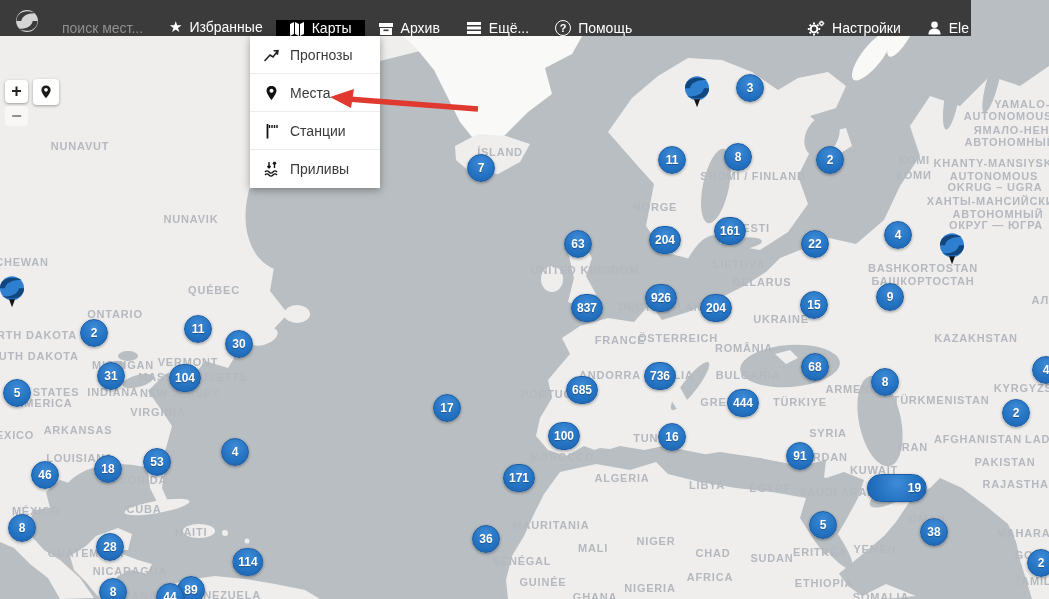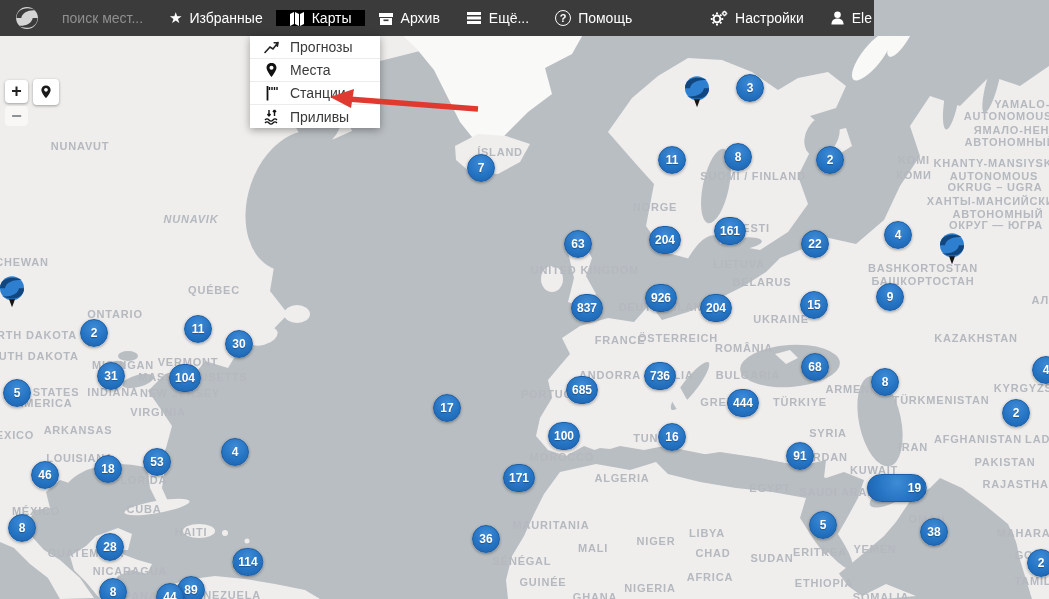--- a/index.html
+++ b/index.html
@@ -4,22 +4,22 @@
 <style>
   :root{
     --navbar-bg:#3b3b3b; --active-bg:#000; --marker-blue:#2473c2; --marker-border:#1c5ea6;
     --arrow-red:#e0392f; --ocean:#b9bec2; --land:#efeeec;
   }
   *{margin:0;padding:0;box-sizing:border-box;}
   html,body{width:1049px;height:599px;overflow:hidden;font-family:"Liberation Sans",sans-serif;}
   body{position:relative;background:var(--ocean);}
 
   
-  .navbar{position:absolute;top:0;left:0;width:874px;height:36px;background:var(--navbar-bg);
-    display:flex;align-items:center;z-index:50;color:#fff;font-size:14px;}
+  .navbar{position:absolute;top:0;left:0;width:971px;height:36px;background:var(--navbar-bg);
+    display:flex;align-items:flex-end;z-index:50;color:#fff;font-size:14px;}
   .nav-item{display:flex;align-items:center;gap:7px;padding:0 13px;white-space:nowrap;cursor:pointer;}
   .nav-item.active{background:var(--active-bg);}
   .logo-box{display:flex;align-items:center;padding:0 6px 0 8px;}
   .search-box{display:flex;align-items:center;color:#8f8f8f;padding:0 10px;width:104px;}
   .spacer{flex:1;}
   .nav-icon{display:inline-flex;align-items:center;justify-content:center;}
   .help-circle{width:16px;height:16px;border:1.6px solid #fff;border-radius:50%;
     display:inline-flex;align-items:center;justify-content:center;font-size:11px;font-weight:bold;}
   .user-item{padding-right:2px;}
 
@@ -42,21 +42,21 @@
   .ctrl{position:absolute;z-index:30;background:#fff;border-radius:4px;box-shadow:0 1px 3px rgba(0,0,0,.35);
     display:flex;align-items:center;justify-content:center;cursor:pointer;color:#222;}
   #zoom-in{left:5px;top:44px;width:23px;height:23px;font-size:18px;font-weight:bold;}
   #zoom-out{left:5px;top:70px;width:23px;height:20px;font-size:18px;font-weight:bold;
     background:rgba(255,255,255,.55);color:#8d9094;box-shadow:none;}
   #locate-btn{left:33px;top:43px;width:26px;height:26px;}
 
   
   .dropdown{position:absolute;left:250px;top:36px;width:130px;background:#fff;z-index:55;
     box-shadow:0 2px 8px rgba(0,0,0,.35);}
-  .dd-item{display:flex;align-items:center;gap:10px;height:23px;padding:0 13px;font-size:14px;
+  .dd-item{display:flex;align-items:center;gap:10px;height:38px;padding:0 13px;font-size:14px;
     color:#3a3a3a;border-bottom:1px solid #ececec;cursor:pointer;background:#fff;}
   .dd-item:last-child{border-bottom:none;}
   .dd-icon{width:17px;display:inline-flex;justify-content:center;}
 
   
   #annotation{position:absolute;top:0;left:0;z-index:60;pointer-events:none;}
 </style>
 </head>
 <body>
 
@@ -126,21 +126,21 @@
     <span class="nav-icon">
       <svg width="14" height="16" viewBox="0 0 16 16">
           <path d="M8,0.5 C4.9,0.5 2.7,2.7 2.7,5.6 C2.7,9 8,15 8,15 C8,15 13.3,9 13.3,5.6 C13.3,2.7 11.1,0.5 8,0.5 Z M8,7.6 C6.8,7.6 5.9,6.7 5.9,5.5 C5.9,4.3 6.8,3.4 8,3.4 C9.2,3.4 10.1,4.3 10.1,5.5 C10.1,6.7 9.2,7.6 8,7.6 Z" fill="#1a1a1a"></path>
         </svg>
     </span>
   </div>
 </div>
 
 <div id="map-layer">
     <div class="map-label" style="left: 80px; top: 146px;">NUNAVUT</div>
-    <div class="map-label" style="left: 191px; top: 219px; font-style: italic;">NUNAVIK</div>
+    <div class="map-label" style="left: 191px; top: 219px;">NUNAVIK</div>
     <div class="map-label" style="left: 198px; top: 290px; margin-left: 16px;">QUÉBEC</div>
     <div class="map-label" style="left: 115px; top: 314px;">ONTARIO</div>
     <div class="map-label" style="left: 22px; top: 262px;">CHEWAN</div>
     <div class="map-label" style="left: 28px; top: 335px;">NORTH DAKOTA</div>
     <div class="map-label" style="left: 30px; top: 356px;">SOUTH DAKOTA</div>
     <div class="map-label" style="left: 123px; top: 365px;">MICHIGAN</div>
     <div class="map-label" style="left: 188px; top: 362px;">VERMONT</div>
     <div class="map-label" style="left: 193px; top: 377px;">MASSACHUSETTS</div>
     <div class="map-label" style="left: 113px; top: 392px;">INDIANA</div>
     <div class="map-label" style="left: 180px; top: 393px;">NEW JERSEY</div>
@@ -173,21 +173,21 @@
     <div class="map-label" style="left: 610px; top: 375px;">ANDORRA</div>
     <div class="map-label" style="left: 748px; top: 375px;">BULGARIA</div>
     <div class="map-label" style="left: 674px; top: 375px;">ITALIA</div>
     <div class="map-label" style="left: 555px; top: 394px;">PORTUGAL</div>
     <div class="map-label" style="left: 726px; top: 402px;">GREECE</div>
     <div class="map-label" style="left: 800px; top: 402px;">TÜRKIYE</div>
     <div class="map-label" style="left: 854px; top: 389px;">ARMENIA</div>
     <div class="map-label" style="left: 562px; top: 457px;">MOROCCO</div>
     <div class="map-label" style="left: 658px; top: 438px;">TUNISIA</div>
     <div class="map-label" style="left: 622px; top: 478px;">ALGERIA</div>
-    <div class="map-label" style="left: 707px; top: 485px; margin-top: 48px;">LIBYA</div>
+    <div class="map-label" style="left: 707px; top: 485px;">LIBYA</div>
     <div class="map-label" style="left: 551px; top: 525px;">MAURITANIA</div>
     <div class="map-label" style="left: 593px; top: 548px;">MALI</div>
     <div class="map-label" style="left: 656px; top: 541px;">NIGER</div>
     <div class="map-label" style="left: 713px; top: 553px;">CHAD</div>
     <div class="map-label" style="left: 522px; top: 561px;">SÉNÉGAL</div>
     <div class="map-label" style="left: 543px; top: 582px;">GUINÉE</div>
     <div class="map-label" style="left: 650px; top: 588px;">NIGERIA</div>
     <div class="map-label" style="left: 595px; top: 597px;">GHANA</div>
     <div class="map-label" style="left: 710px; top: 577px;">AFRICA</div>
     <div class="map-label" style="left: 772px; top: 558px;">SUDAN</div>

